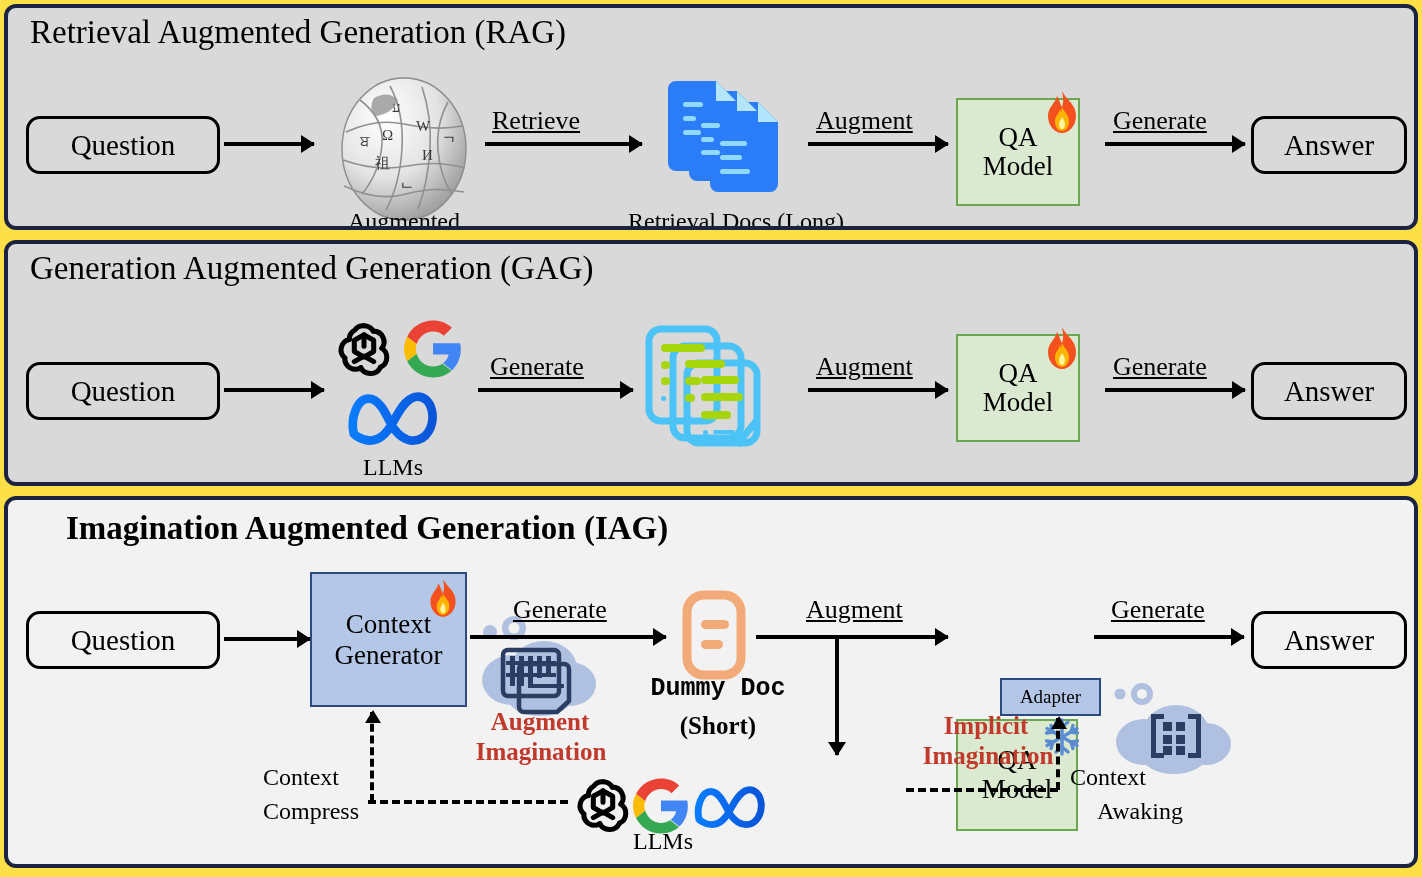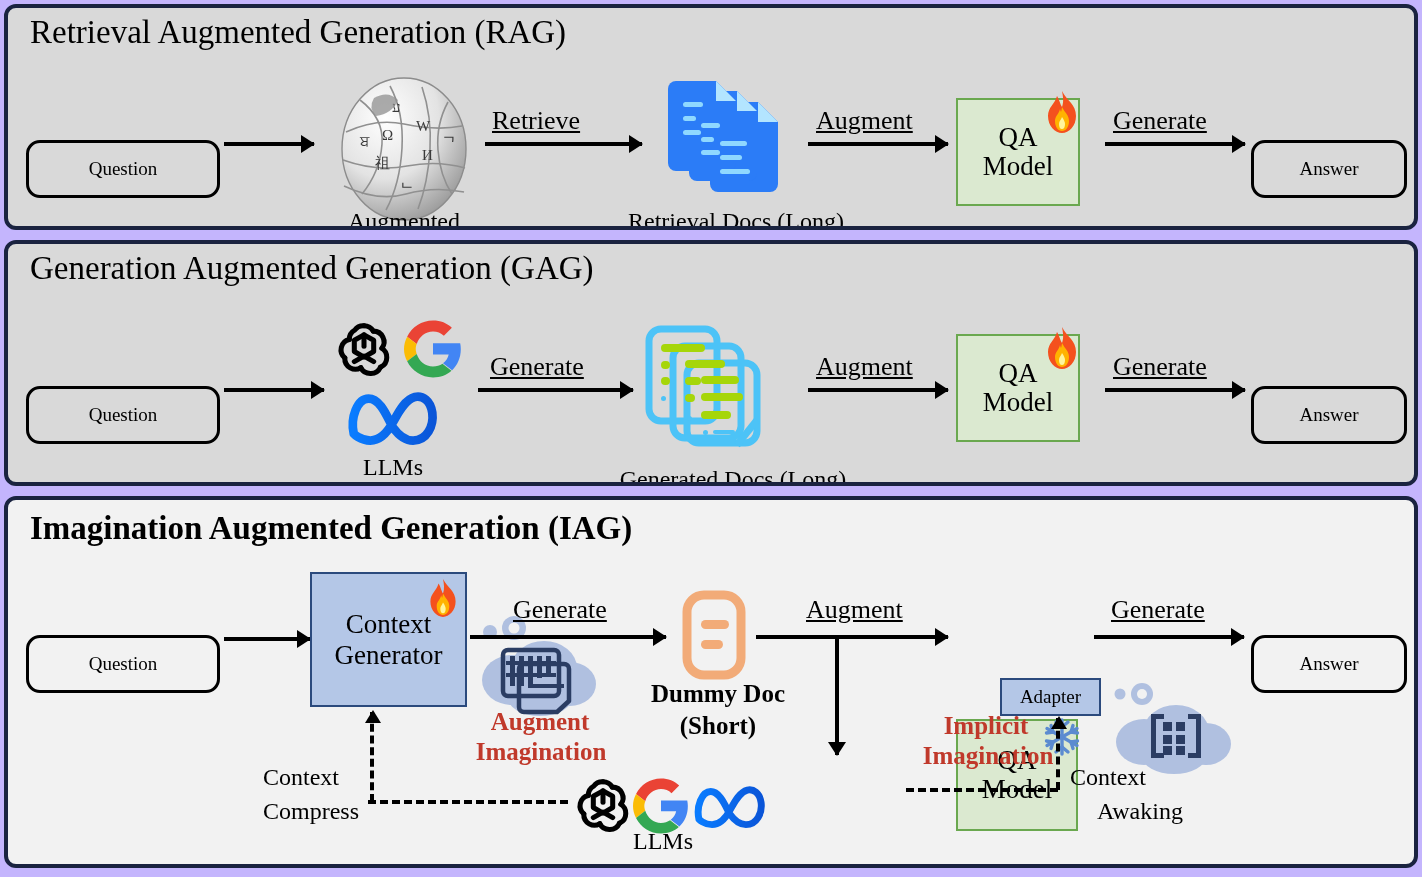--- a/index.html
+++ b/index.html
@@ -2,46 +2,46 @@
 <html><head>
 <meta charset="utf-8">
 <style>
   * { box-sizing: border-box; margin: 0; padding: 0; }
   html, body {
     width: 1422px; height: 877px;
     background: #000000;
     font-family: "Liberation Serif", "DejaVu Serif", serif;
     overflow: hidden;
   }
-  .page { position: relative; width: 1422px; height: 877px; background: #c4b5fd; }
+  .page { position: relative; width: 1422px; height: 877px; background: #fde047; }
 
   .panel {
     position: absolute;
     border: 4px solid #1a2340;
     border-radius: 12px;
     overflow: hidden;
   }
   #panel-rag  { left: 4px; top: 4px;   width: 1414px; height: 226px; background: #d9d9d9; }
   #panel-gag  { left: 4px; top: 240px; width: 1414px; height: 246px; background: #d9d9d9; }
   #panel-iag  { left: 4px; top: 496px; width: 1414px; height: 372px; background: #f2f2f2; }
 
   .panel-title {
     position: absolute; left: 22px; top: 6px;
     font-size: 33px; letter-spacing: 0px; color: #000; white-space: nowrap;
   }
-  #panel-iag .panel-title { font-weight: bold; font-size: 33px; top: 10px; }
+  #panel-iag .panel-title { font-weight: bold; font-size: 33px; top: 10px; margin-left: 36px; }
 
   
   .node { position: absolute; }
 
   
   .pillbox {
     border: 3px solid #000; border-radius: 14px; background: transparent;
     display: flex; align-items: center; justify-content: center;
-    font-size: 19px; color: #000; margin-top: 24px;
+    font-size: 29px; color: #000;
   }
 
   
   .greenbox {
     border: 2px solid #6aa84f; background: #dbe9d0;
     display: flex; flex-direction: column; align-items: center; justify-content: center;
     font-size: 27px; line-height: 1.08; color: #000; position: relative;
   }
   .bluebox {
     border: 2px solid #2b4a7d; background: #b4c7e7;
@@ -264,21 +264,20 @@
           <rect x="58" y="87" width="30" height="8" rx="4"></rect>
         </g>
         <g fill="#4cc3f7">
           <rect x="18" y="72" width="5" height="5" rx="2.5"></rect>
           <rect x="44" y="92" width="5" height="5" rx="2.5"></rect>
           <rect x="60" y="106" width="5" height="5" rx="2.5"></rect>
           <rect x="70" y="106" width="22" height="4" rx="2"></rect>
         </g>
       </svg>
     </div>
-    <div class="caption" style="left:610px; top:222px; width:230px;">Generated Docs (Long)</div>
 
     <div class="edge-label" style="left:808px; top:108px;">Augment</div>
     <div class="arrow-h" style="left:800px; top:144px; width:140px;"></div>
 
     <div class="node greenbox" style="left:948px; top:90px; width:124px; height:108px;">
       <span>QA</span>
       <span>Model</span>
       <span class="emoji-badge" style="right:-4px; top:-10px;">
         <svg width="40" height="44" viewBox="0 0 40 44">
             <path d="M20 1 C25 11 34 14 34 26 C34 36 27 43 20 43 C13 43 6 36 6 26 C6 17 13 14 15 6 C18 11 18 14 20 17 C22 12 21 6 20 1z" fill="#f4511e"></path>
@@ -344,21 +343,21 @@
     <div class="edge-label" style="left:505px; top:95px;">Generate</div>
     <div class="arrow-h" style="left:462px; top:135px; width:196px;"></div>
 
     <div class="node" style="left:672px; top:90px;">
       <svg width="68" height="90" viewBox="0 0 68 90" aria-hidden="true">
         <rect x="7" y="5" width="54" height="80" rx="17" fill="none" stroke="#f2ab78" stroke-width="9"></rect>
         <rect x="21" y="30" width="28" height="9" rx="4.5" fill="#f2ab78"></rect>
         <rect x="21" y="50" width="22" height="9" rx="4.5" fill="#f2ab78"></rect>
       </svg>
     </div>
-    <div class="caption bold" style="left:640px; top:180px; width:140px;">Dummy Doc</div>
+    <div class="caption bold" style="left:640px; top:174px; width:140px;font-family:Liberation Mono, monospace;">Dummy Doc</div>
     <div class="caption bold" style="left:640px; top:212px; width:140px;">(Short)</div>
 
     <div class="edge-label" style="left:798px; top:95px;">Augment</div>
     <div class="arrow-h" style="left:748px; top:135px; width:192px;"></div>
 
     <div class="arrow-v" style="left:827px; top:137px; height:118px;"></div>
 
     <div class="node greenbox" style="left:948px; top:84px; width:122px; height:112px;">
       <span>QA</span>
       <span>Model</span>

